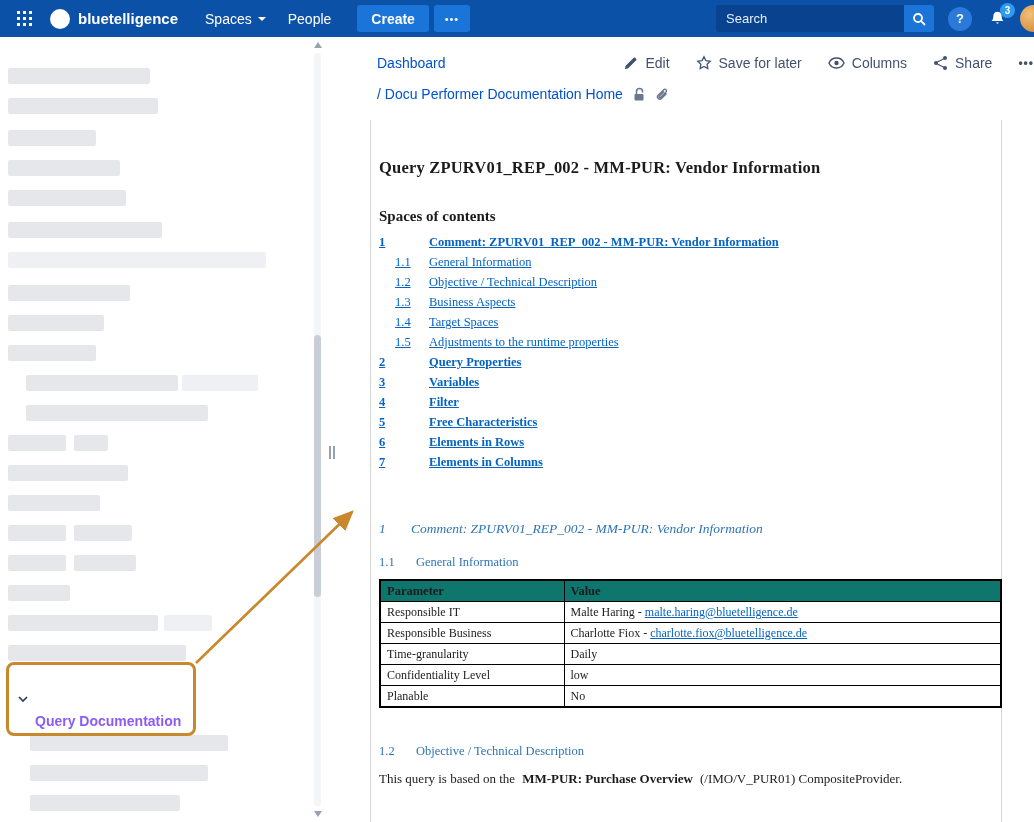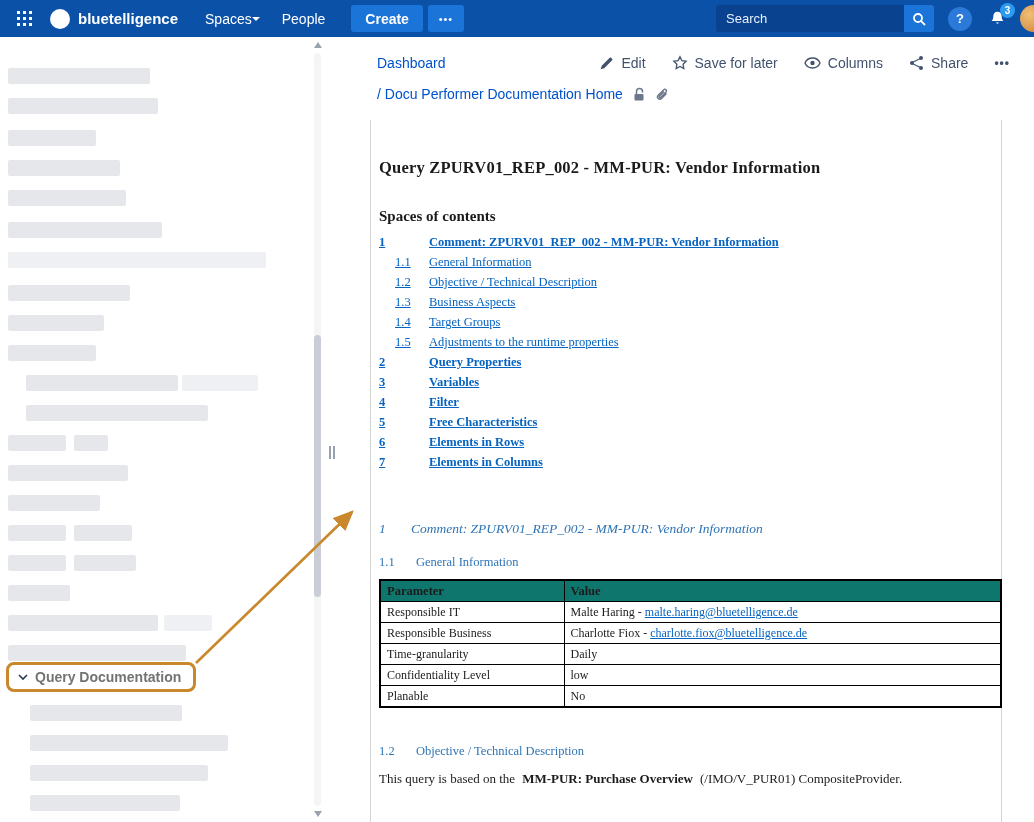--- a/index.html
+++ b/index.html
@@ -13,51 +13,51 @@
 
   
   .topbar {
     position: absolute; top: 0; left: 0; width: 100%; height: 37px;
     background: #0B51A8; display: flex; align-items: center;
     padding-left: 10px; color: #fff; z-index: 10;
   }
   .appgrid-btn { width: 28px; height: 28px; display: flex; align-items: center; justify-content: center; margin-right: 12px; }
   .logo { width: 20px; height: 20px; border-radius: 50%; background: #fff; margin-right: 8px; flex: 0 0 auto; }
   .brand { font-size: 15px; font-weight: 700; margin-right: 16px; white-space: nowrap; }
-  .nav-item { color: #fff; font-size: 14px; display: flex; align-items: center; padding: 6px 11px; }
+  .nav-item { color: #fff; font-size: 14px; display: flex; align-items: center; gap: 6px; padding: 6px 11px; }
   .caret { width: 0; height: 0; border-left: 4px solid transparent; border-right: 4px solid transparent; border-top: 4px solid #fff; }
   .create-btn { margin-left: 15px; background: #1B74D8; color: #fff; font-weight: 700; font-size: 14px; height: 27px; padding: 0 14px; border-radius: 3px; }
   .tb-more-btn { margin-left: 5px; background: #1B74D8; color: #fff; height: 27px; width: 36px; border-radius: 3px; font-size: 11px; letter-spacing: 1px; }
   .search-box { margin-left: auto; display: flex; align-items: center; width: 218px; height: 27px; background: #09438F; border-radius: 3px; overflow: hidden; flex: 0 0 auto; }
   .search-input { flex: 1; min-width: 0; background: transparent; border: 0; outline: none; color: #fff; font-size: 13px; padding: 0 10px; }
   .search-input::placeholder { color: #E8F0FB; opacity: 1; }
   .search-btn { width: 30px; height: 27px; background: #1B74D8; display: flex; align-items: center; justify-content: center; }
   .help-btn { margin-left: 14px; width: 24px; height: 24px; border-radius: 50%; background: #2B79D8; color: #fff; font-weight: 700; font-size: 13px; display: flex; align-items: center; justify-content: center; flex: 0 0 auto; }
   .bell-btn { margin-left: 12px; position: relative; width: 26px; height: 26px; display: flex; align-items: center; justify-content: center; flex: 0 0 auto; }
   .badge { position: absolute; top: -3px; right: -5px; background: #2E9BF0; color: #fff; font-size: 10px; min-width: 15px; height: 15px; border-radius: 8px; display: flex; align-items: center; justify-content: center; font-weight: 700; }
   .avatar { margin-left: 10px; margin-right: -13px; width: 27px; height: 27px; border-radius: 50%; background: radial-gradient(circle at 35% 35%, #F2C075, #C97F35); flex: 0 0 auto; }
 
   
   .sidebar { position: absolute; top: 37px; left: 0; width: 327px; height: 785px; background: #fff; overflow: hidden; }
   #skeleton { position: absolute; inset: 0; }
   .skel-bar { position: absolute; height: 16px; border-radius: 2px; background: #E6E7EA; }
   .skel-bar.light { background: #EFF0F3; }
   .qd-item { position: absolute; left: 6px; top: 625px; display: flex; align-items: center; gap: 7px; padding: 4px 12px 4px 9px; border: 3px solid #C8882B; border-radius: 8px; background: #fff; cursor: pointer; }
-  .qd-label { font-size: 14px; font-weight: 700; color: #737373; white-space: nowrap; }
+  .qd-label { font-size: 14px; font-weight: 700; color: #8b5cf6; white-space: nowrap; margin-top: 44px; }
   .sb-scrollbar { position: absolute; top: 0; bottom: 0; right: 3px; width: 12px; }
   .sb-track { position: absolute; top: 16px; bottom: 16px; left: 2px; width: 7px; background: #F4F5F7; border-radius: 4px; }
   .sb-arrow { position: absolute; left: 2px; width: 0; height: 0; border-left: 4px solid transparent; border-right: 4px solid transparent; }
   .sb-arrow.up { top: 5px; border-bottom: 6px solid #99A3B0; }
   .sb-arrow.down { bottom: 5px; border-top: 6px solid #99A3B0; }
   .sb-thumb { position: absolute; top: 298px; left: 2px; width: 7px; height: 262px; background: #C9CED6; border-radius: 4px; }
   .divider-handle { position: absolute; left: 329px; top: 446px; width: 6px; height: 13px; border-left: 2px solid #98A1AE; border-right: 2px solid #98A1AE; z-index: 5; }
 
   
   .main { position: absolute; top: 37px; left: 327px; width: 707px; height: 785px; background: #fff; overflow: hidden; }
-  .page-header { padding: 16px 24px 0 50px; }
+  .page-header { padding: 16px 0 0 50px; }
   .ph-row1 { display: flex; align-items: center; height: 20px; }
   .bc-link { color: #0052CC; font-size: 14px; text-decoration: none; white-space: nowrap; }
   .actions { margin-left: auto; display: flex; align-items: center; gap: 26px; }
   .action { display: flex; align-items: center; gap: 7px; color: #42526E; font-size: 14px; white-space: nowrap; }
   .action.more-dots { font-size: 12px; letter-spacing: 1px; font-weight: 700; }
   .ph-row2 { margin-top: 13px; display: flex; align-items: center; gap: 9px; }
 
   
   .doc-page {
     margin: 18px 0 0 43px; width: 632px; min-height: 745px;
@@ -237,21 +237,21 @@
   </div>
 
   <div class="doc-page">
     <div class="doc-title">Query ZPURV01_REP_002 - MM-PUR: Vendor Information</div>
     <div class="toc-title">Spaces of contents</div>
     <div class="toc" id="toc">
         <div class="toc-row lvl1"><a class="toc-num" href="#">1</a><a class="toc-label" href="#">Comment: ZPURV01_REP_002 - MM-PUR: Vendor Information</a></div>
         <div class="toc-row lvl2"><a class="toc-num" href="#">1.1</a><a class="toc-label" href="#">General Information</a></div>
         <div class="toc-row lvl2"><a class="toc-num" href="#">1.2</a><a class="toc-label" href="#">Objective / Technical Description</a></div>
         <div class="toc-row lvl2"><a class="toc-num" href="#">1.3</a><a class="toc-label" href="#">Business Aspects</a></div>
-        <div class="toc-row lvl2"><a class="toc-num" href="#">1.4</a><a class="toc-label" href="#">Target Groups</a></div>
+        <div class="toc-row lvl2"><a class="toc-num" href="#">1.4</a><a class="toc-label" href="#">Target Spaces</a></div>
         <div class="toc-row lvl2"><a class="toc-num" href="#">1.5</a><a class="toc-label" href="#">Adjustments to the runtime properties</a></div>
         <div class="toc-row lvl1"><a class="toc-num" href="#">2</a><a class="toc-label" href="#">Query Properties</a></div>
         <div class="toc-row lvl1"><a class="toc-num" href="#">3</a><a class="toc-label" href="#">Variables</a></div>
         <div class="toc-row lvl1"><a class="toc-num" href="#">4</a><a class="toc-label" href="#">Filter</a></div>
         <div class="toc-row lvl1"><a class="toc-num" href="#">5</a><a class="toc-label" href="#">Free Characteristics</a></div>
         <div class="toc-row lvl1"><a class="toc-num" href="#">6</a><a class="toc-label" href="#">Elements in Rows</a></div>
         <div class="toc-row lvl1"><a class="toc-num" href="#">7</a><a class="toc-label" href="#">Elements in Columns</a></div>
       </div>
 
     <div class="sec-h1">

